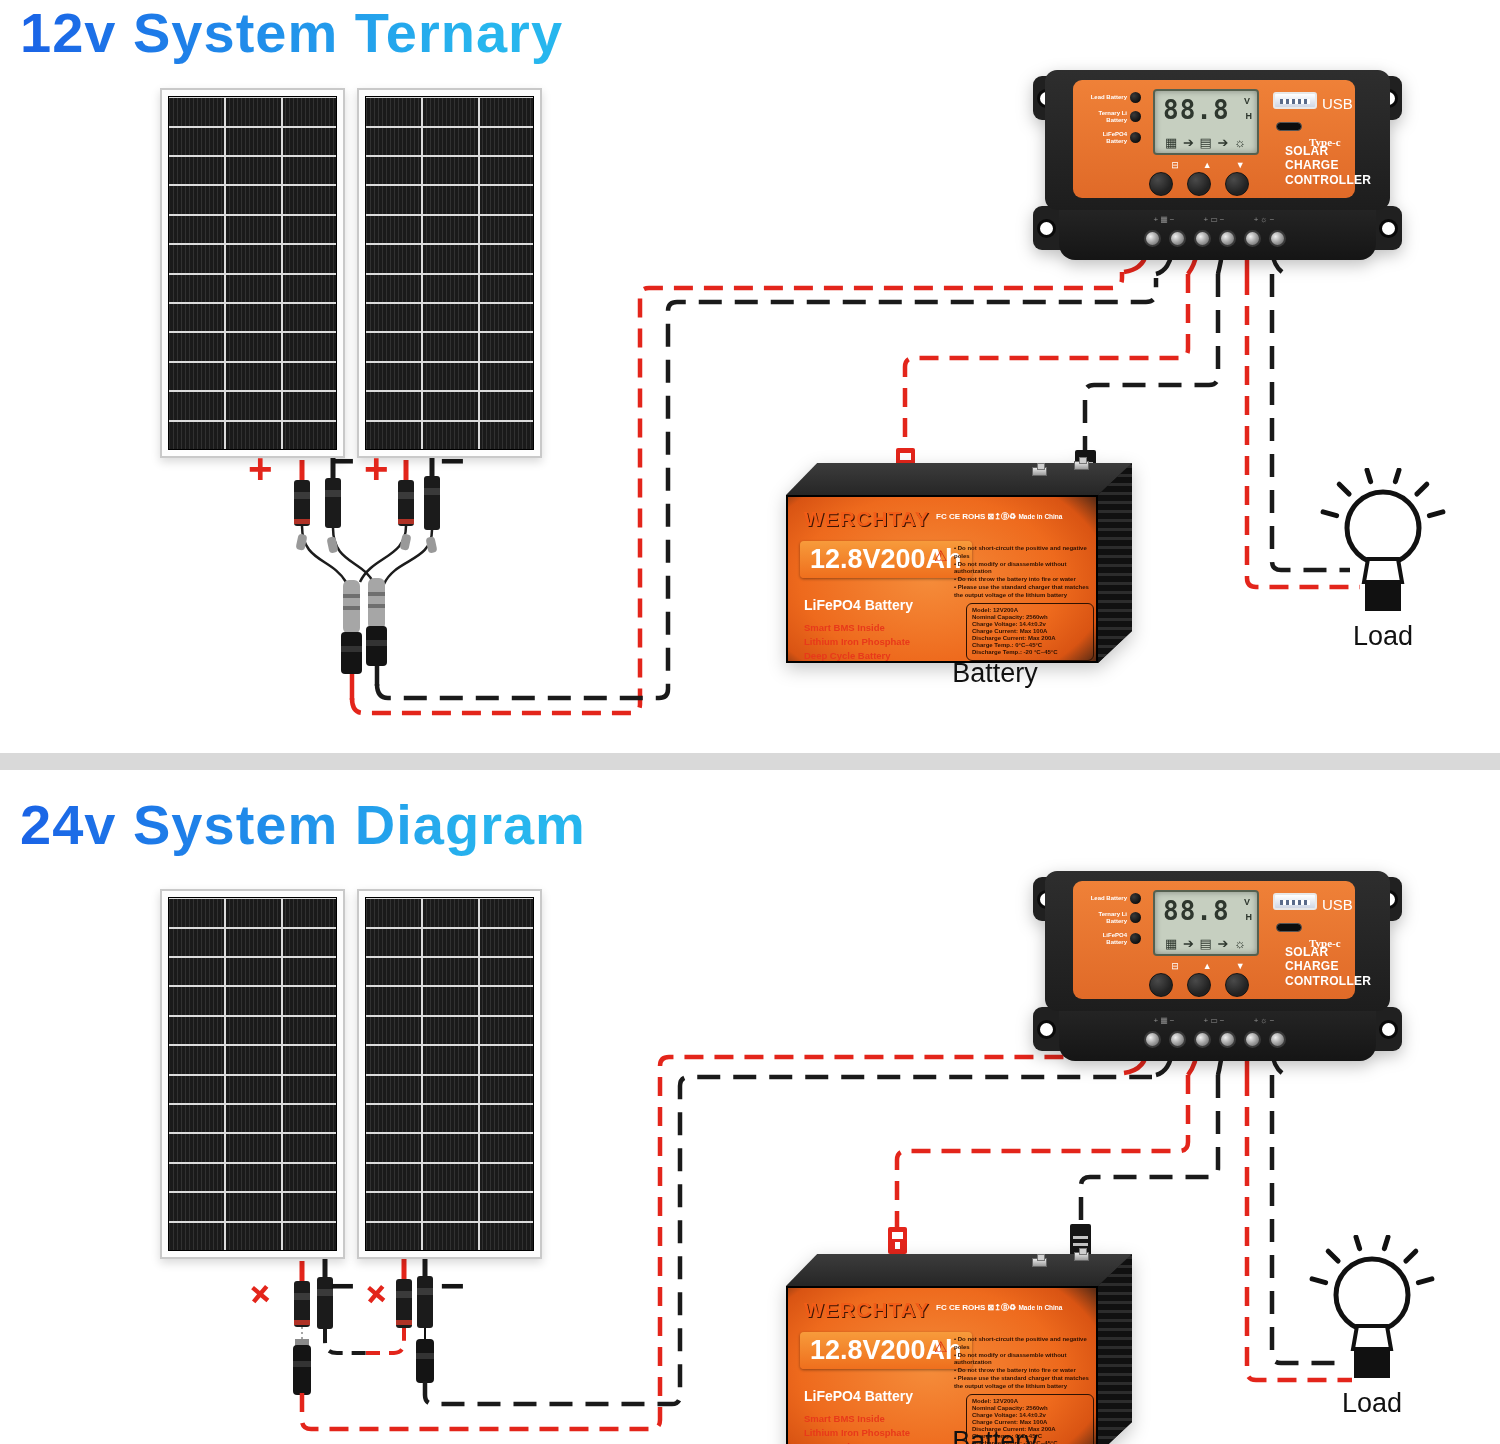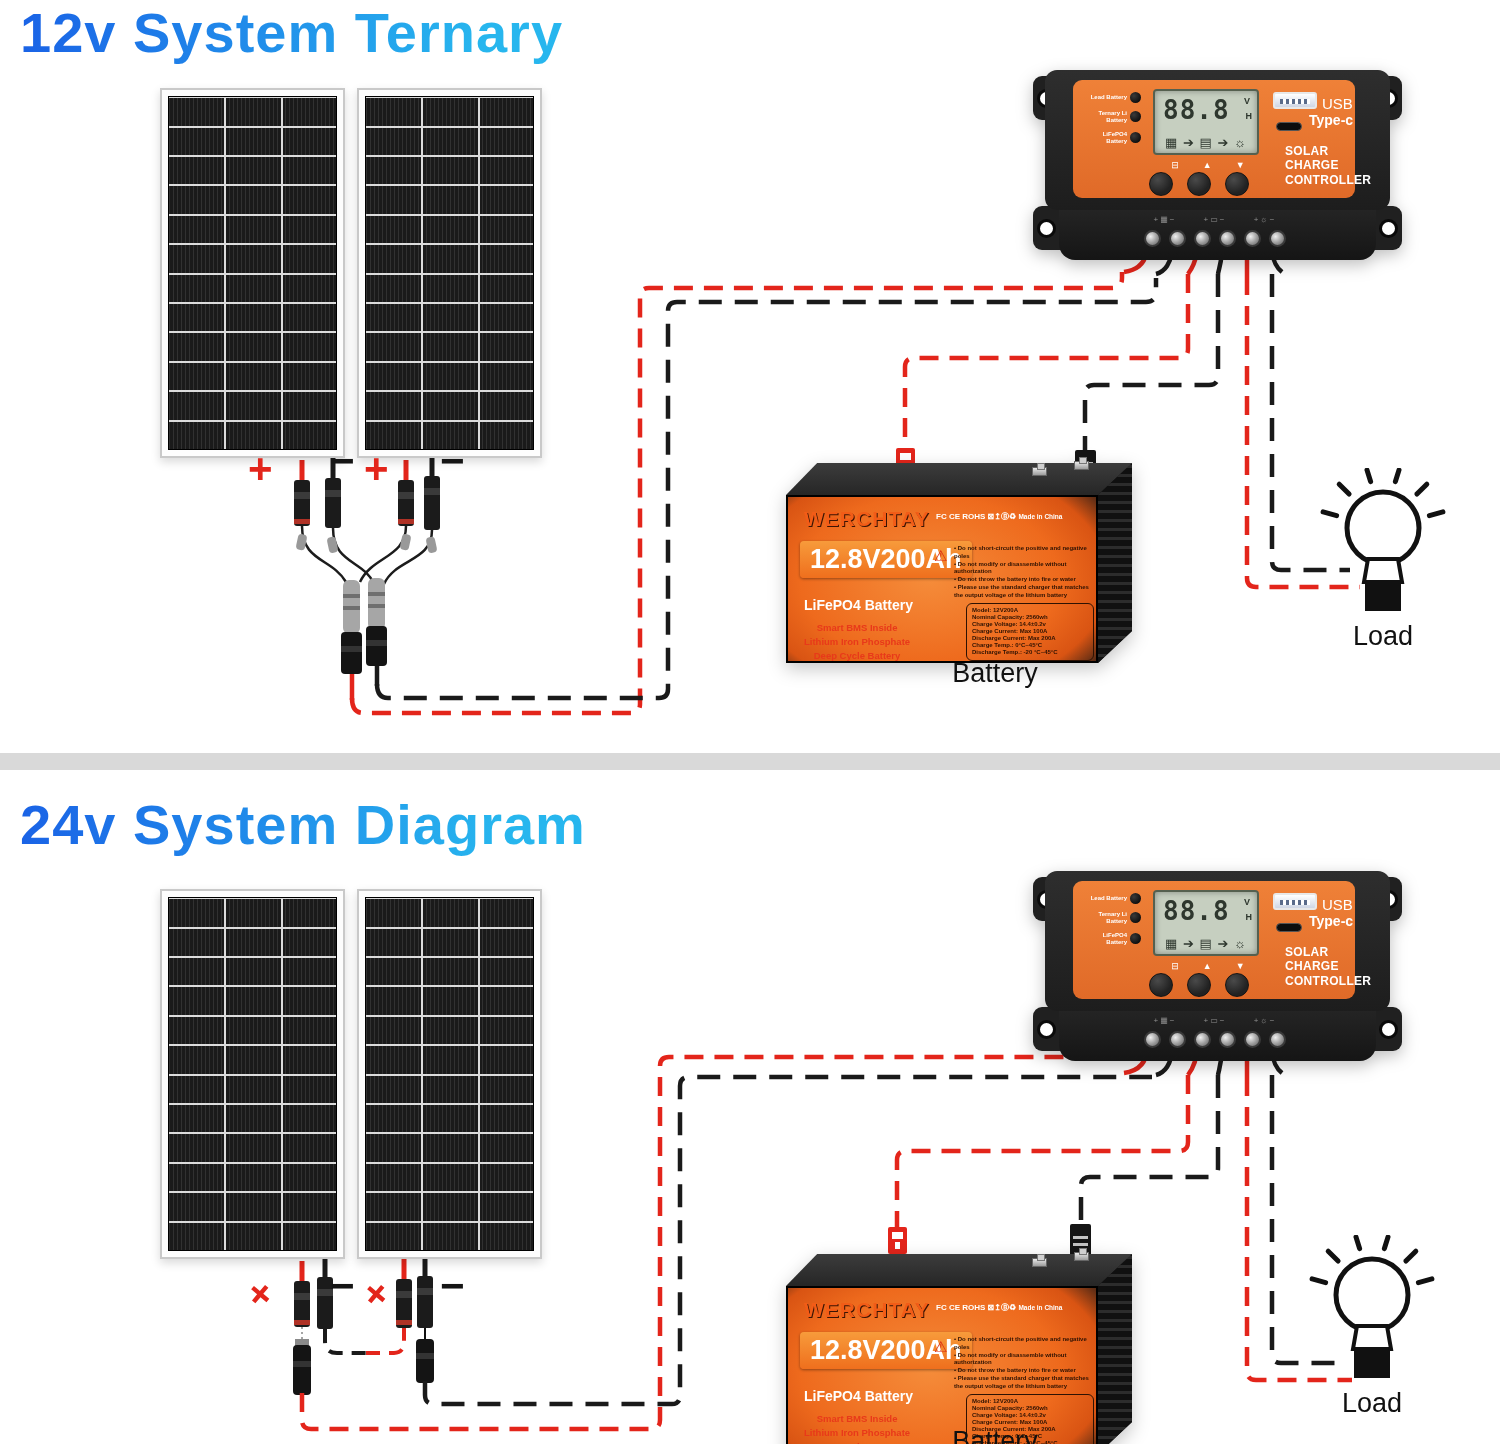--- a/index.html
+++ b/index.html
@@ -76,21 +76,21 @@
   .btn-row { position:absolute; left:76px; top:92px; display:flex; gap:14px; }
   .btn { width:24px; height:24px; border-radius:50%;
     background:radial-gradient(circle at 35% 30%, #4a4a4a, #222 65%); border:1px solid #151515; }
   .usb-port { position:absolute; left:200px; top:12px; width:44px; height:17px;
     background:linear-gradient(180deg,#fff,#cfd6e4); border:2px solid #e8e8e8; border-radius:3px; }
   .usb-port::after { content:""; position:absolute; left:5px; top:5px; right:5px; height:5px;
     background:repeating-linear-gradient(90deg,#5a6b8a 0 3px, #fff 3px 6px); }
   .usb-label { position:absolute; left:249px; top:15px; font-size:15px; font-weight:400; color:#fff; }
   .typec { position:absolute; left:203px; top:42px; width:26px; height:9px; background:#0d0d0d;
     border:1px solid #555; border-radius:5px; }
-  .typec-label { position:absolute; left:236px; top:32px; font-size:14px; font-weight:800; color:#fff; }
+  .typec-label { position:absolute; left:236px; top:56px; font-size:11px; font-weight:800; color:#fff;font-family:Liberation Serif, serif; }
   .ctrl-name { position:absolute; left:212px; top:64px; font-size:12px; font-weight:700;
     color:#fff; line-height:1.2; letter-spacing:.3px; }
   .term-marks { position:absolute; top:5px; left:0; width:100%; height:12px; }
   .term-group { position:absolute; transform:translateX(-50%); font-size:8px; color:#8f8f8f;
     letter-spacing:2px; white-space:nowrap; }
   .tg-0 { left:106px; } .tg-1 { left:156px; } .tg-2 { left:206px; }
   .screws { position:absolute; left:85px; top:20px; display:flex; gap:8px; }
   .screw { width:17px; height:17px; border-radius:50%; border:2px solid #3a3a3a;
     background:radial-gradient(circle at 35% 35%, #f0f0f0, #9a9a9a 55%, #5a5a5a); }
 
@@ -115,21 +115,21 @@
   .bat-made { font-size:6.5px; font-weight:700; color:#fff; }
   .bat-cap { position:absolute; left:12px; top:44px; padding:3px 10px; border-radius:4px;
     background:linear-gradient(180deg,#f79b3b,#ef6f1d); box-shadow:0 1px 3px rgba(0,0,0,.4);
     font-size:27px; font-weight:900; color:#fff; }
   .warn-tri { position:absolute; left:146px; top:50px; font-size:15px; color:#d92c12; }
   .warn-list { position:absolute; left:166px; top:48px; width:142px; font-size:6px;
     font-weight:600; color:#2e1203; line-height:1.3; }
   .warn-line::before { content:"• "; }
   .bat-type { position:absolute; left:16px; top:100px; font-size:14px; font-weight:800; color:#fff; }
   .bat-features { position:absolute; left:16px; top:124px; font-size:9.5px; font-weight:800;
-    color:#e8391a; line-height:1.45;text-align:center; }
+    color:#e8391a; line-height:1.45; }
   .spec-box { position:absolute; left:178px; top:106px; width:128px; padding:3px 5px;
     border:1.5px solid #2e1203; border-radius:6px; font-size:6px; font-weight:600;
     color:#2e1203; line-height:1.18; }
   .bat-bolt { position:absolute; width:15px; height:9px;
     background:linear-gradient(180deg,#e9e9e9,#9c9c9c); border:1px solid #666; }
   .bat-bolt::after { content:""; position:absolute; left:4px; top:-5px; width:6px; height:5px;
     background:#cfcfcf; border:1px solid #777; }
   .bolt-1 { left:246px; top:12px; } .bolt-2 { left:288px; top:6px; }
   .battery-caption { position:absolute; left:880px; width:230px; text-align:center;
     font-size:27px; color:#111; }

